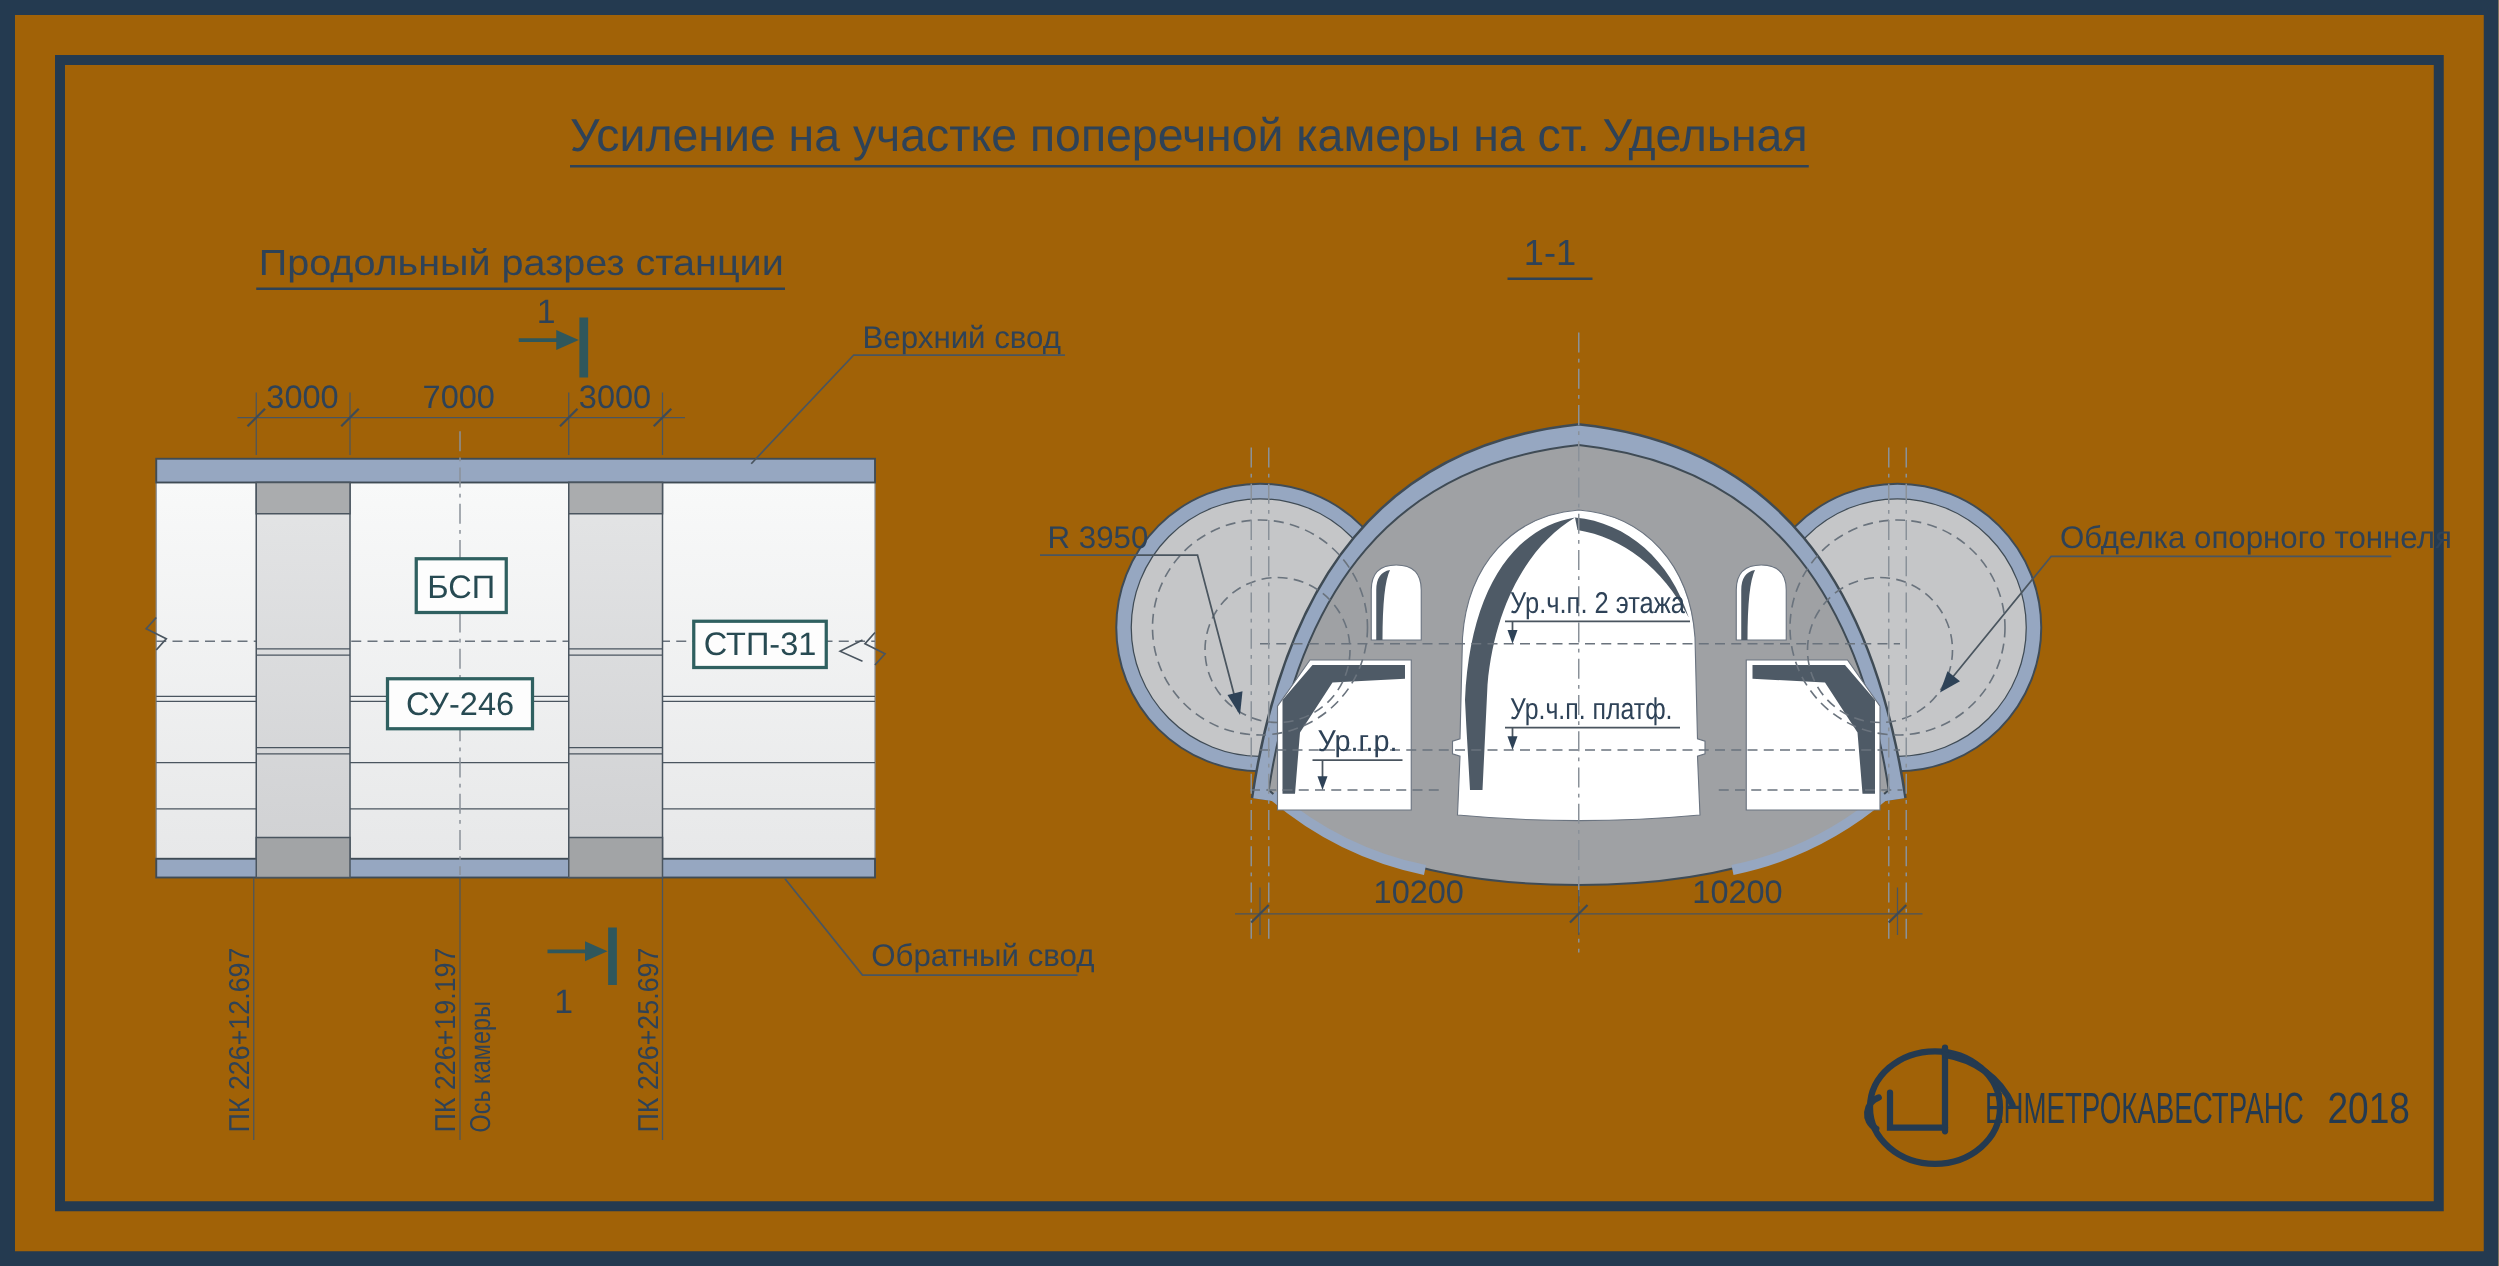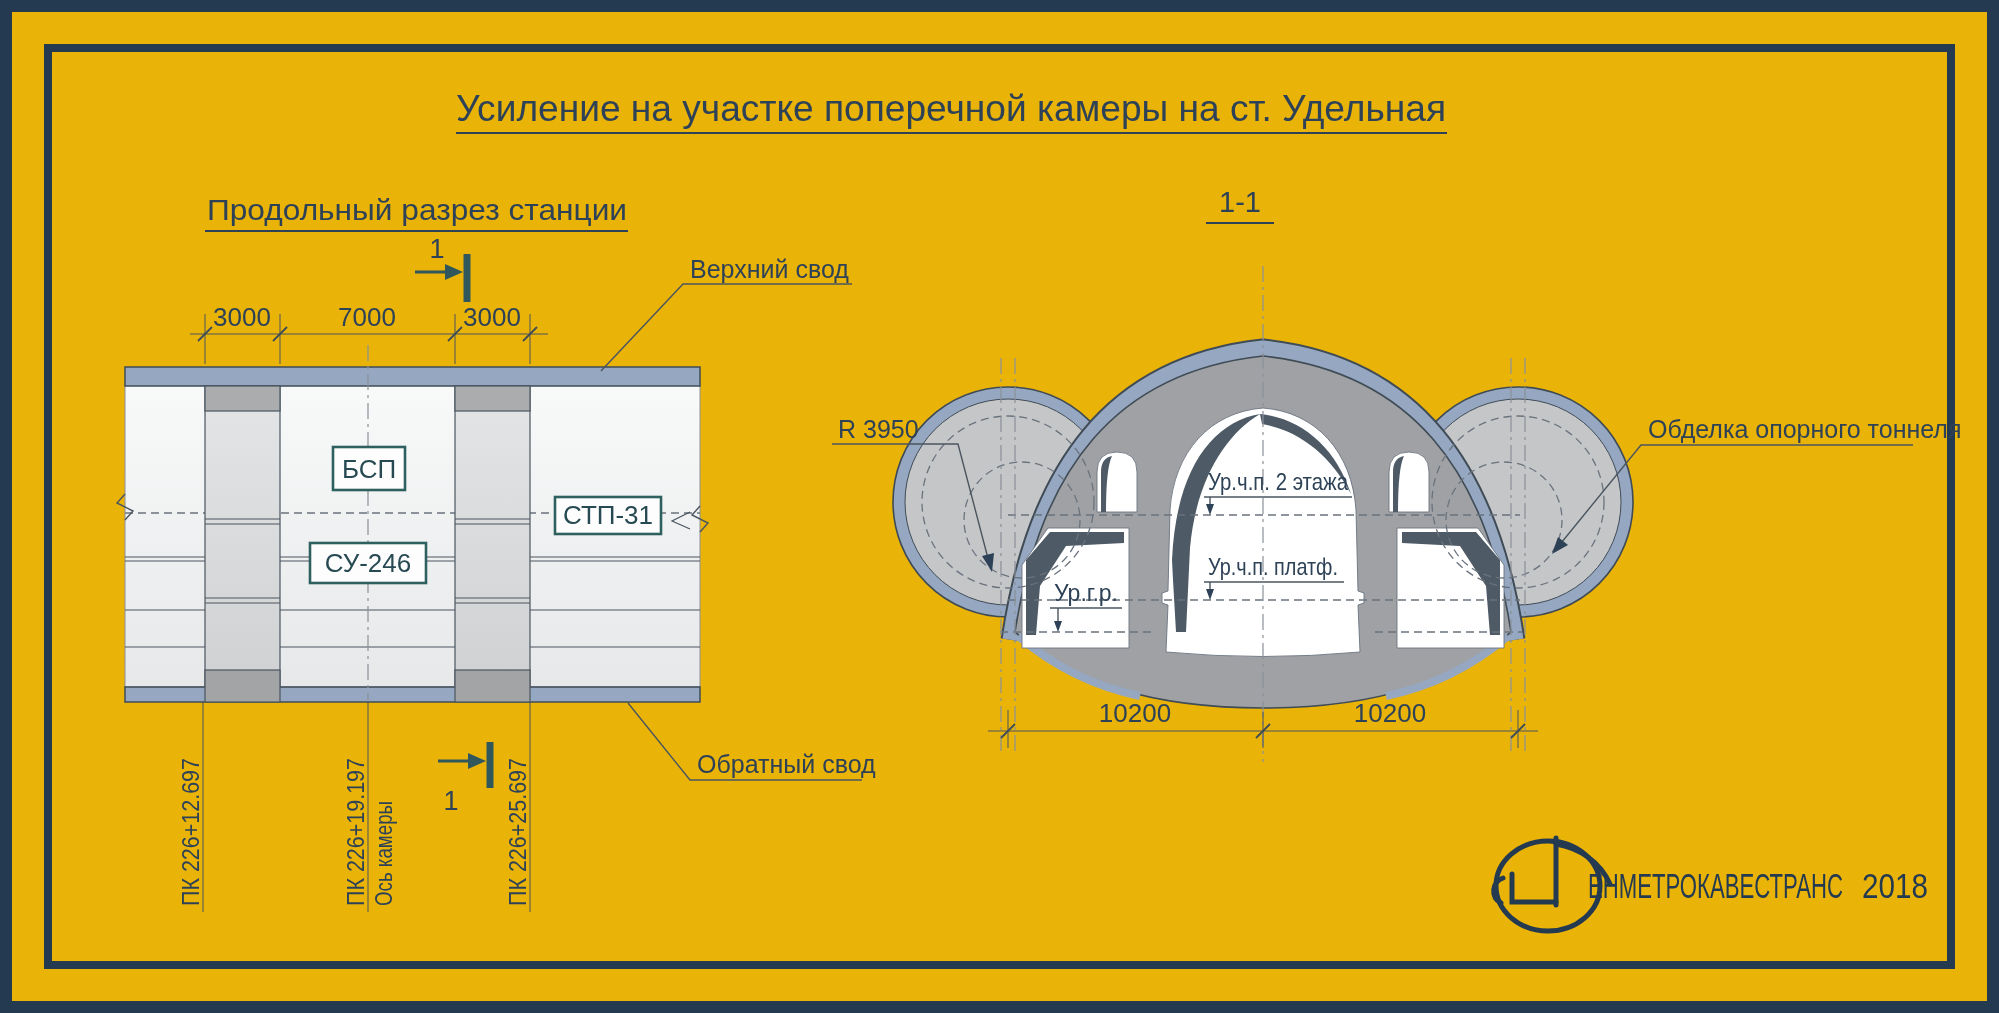--- a/index.html
+++ b/index.html
@@ -1,16 +1,16 @@
 <!DOCTYPE html>
 <html><head>
 <meta charset="utf-8">
 <style>
   html,body{margin:0;padding:0;background:#ffffff;}
-  .page{position:relative;width:1999px;height:1013px;background:#eab308;overflow:hidden;}
+  .page{position:relative;width:1999px;height:1013px;background:#a16207;overflow:hidden;}
   svg{position:absolute;left:0;top:0;}
   text{font-family:"Liberation Sans",sans-serif;fill:#2e4257;}
   .ttl{font-size:37px;}
   .hd{font-size:29px;}
   .lbl{font-size:25px;}
   .dim{font-size:26px;}
   .box{font-size:26px;fill:#274a52;}
   .pk{font-size:23px;}
   .lvl{font-size:24px;}
   .sec1{font-size:27px;}

